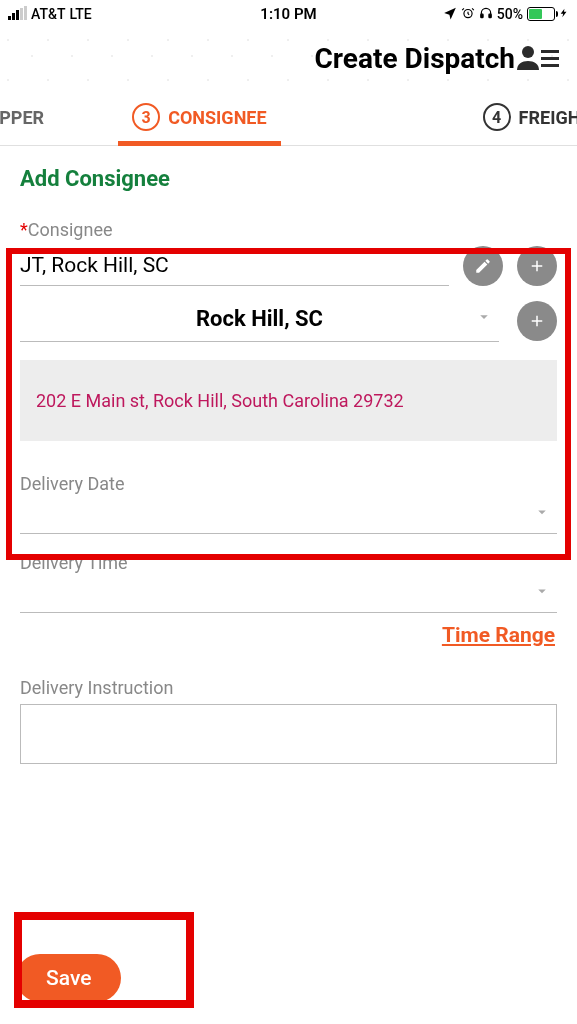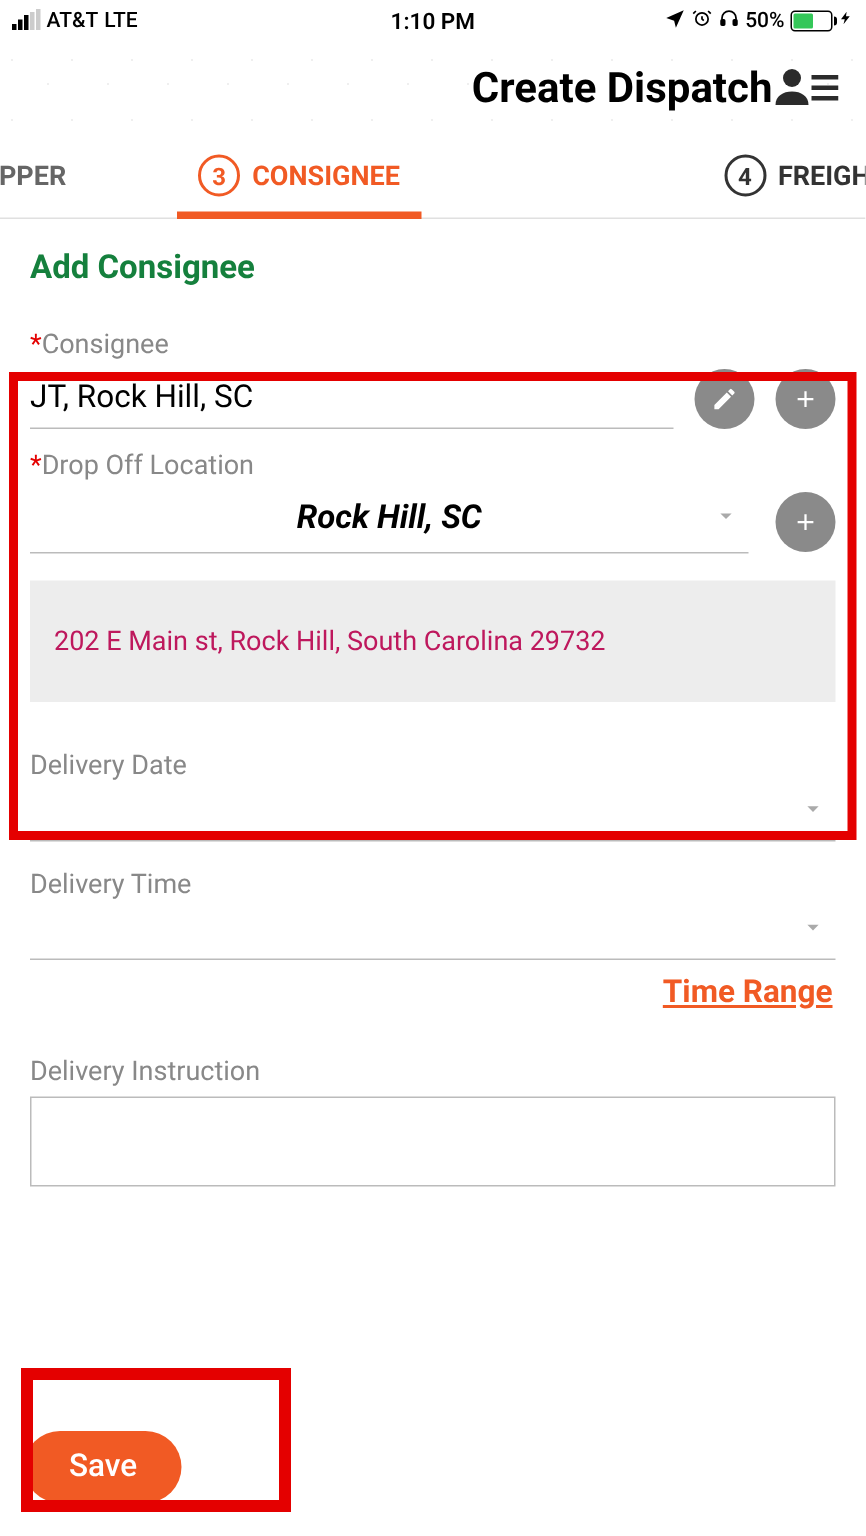--- a/index.html
+++ b/index.html
@@ -45,21 +45,21 @@
     .hl-box-2 { position:absolute; left:14px; top:912px; width:180px; height:96px; border:8px solid #e40000; z-index:5; pointer-events:none; }
 
     .form { padding: 8px 20px 0; }
     .field-label { font-size:18px; color:#888; margin-top:2px; }
     .req { color:#e40000; }
     .input-row { display:flex; align-items:center; gap:14px; margin: 6px 0 14px; }
     .text-input { flex:1; border:none; border-bottom:1px solid #bbb; font-size:21px; padding: 6px 0 8px; background:transparent; outline:none; }
     .icon-btn { width:40px; height:40px; border-radius:50%; background:#8a8a8a; border:none; display:inline-flex; align-items:center; justify-content:center; cursor:pointer; color:#fff; }
     .icon-btn svg { width:18px; height:18px; }
 
-    .dropdown-row { display:flex; align-items:center; gap:18px; margin: 6px 0 0; font-style: italic; }
+    .dropdown-row { display:flex; align-items:center; gap:18px; margin: 6px 0 0; }
     .dropdown { flex:1; border-bottom:1px solid #bbb; display:flex; align-items:center; justify-content:center; padding: 6px 0 10px; position:relative; }
     .dropdown-value { font-size:22px; font-weight:700; }
     .dropdown .chev { position:absolute; right:6px; top:50%; transform:translateY(-60%); }
     .chev svg { width:18px; height:18px; fill:#aaa; }
 
     .address-box { background:#ededed; margin-top:18px; padding: 30px 16px; font-size:18px; color:#be185d; }
 
     .df-row { margin-top: 32px; }
     .df-label { color:#888; font-size:18px; }
     .df-input { border-bottom:1px solid #bbb; height:40px; position:relative; }
@@ -163,23 +163,20 @@
           <path d="M3 17.25V21h3.75L17.8 9.94l-3.75-3.75L3 17.25zM20.7 7.04a1 1 0 000-1.41l-2.34-2.34a1 1 0 00-1.41 0l-1.83 1.83 3.75 3.75 1.83-1.83z" fill="#fff"></path>
         </svg>
     </button>
     <button class="icon-btn">
       <svg viewBox="0 0 24 24">
           <path d="M11 5h2v14h-2zM5 11h14v2H5z" fill="#fff"></path>
         </svg>
     </button>
   </div>
 
-  <div class="field-label">
-    <span class="req">*</span><span>Drop Off Location</span>
-  </div>
   <div class="dropdown-row">
     <div class="dropdown">
       <span class="dropdown-value">Rock Hill, SC</span>
       <span class="chev"><svg viewBox="0 0 24 24">
             <path d="M7 10l5 5 5-5z"></path>
           </svg></span>
     </div>
     <button class="icon-btn">
       <svg viewBox="0 0 24 24">
           <path d="M11 5h2v14h-2zM5 11h14v2H5z" fill="#fff"></path>

